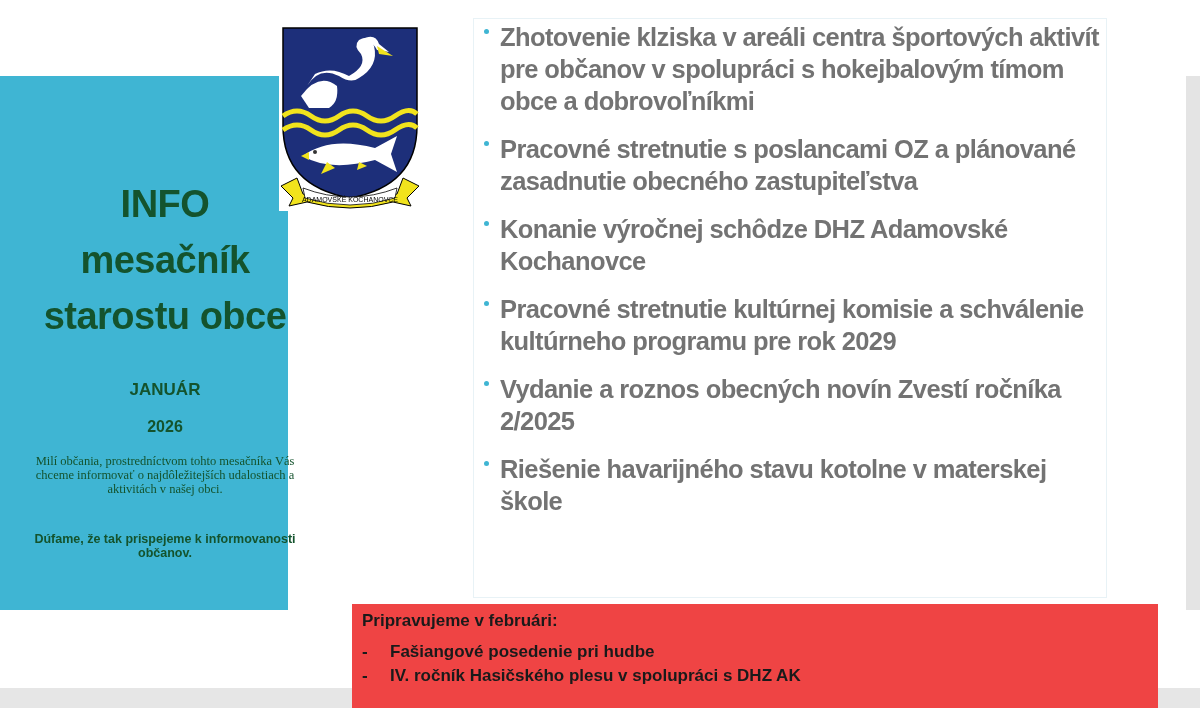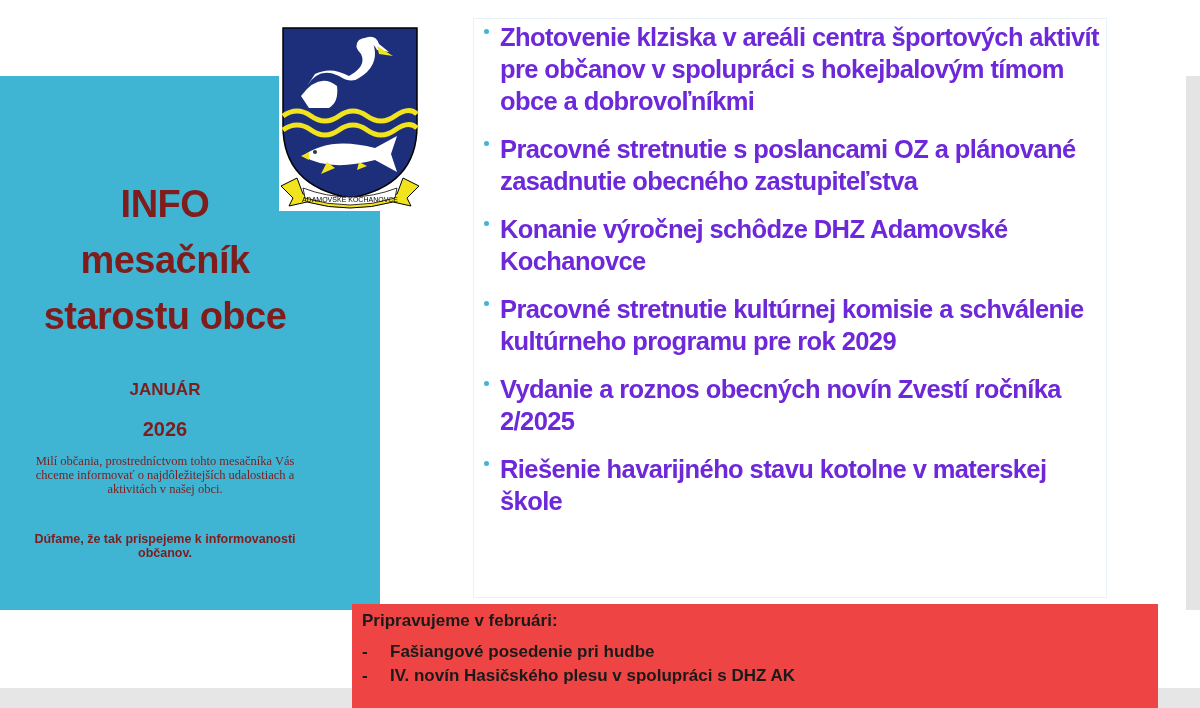--- a/index.html
+++ b/index.html
@@ -1,28 +1,28 @@
 <!DOCTYPE html>
 <html><head>
 <meta charset="utf-8">
 <style>
   html, body { margin:0; padding:0; }
   body { width:1200px; height:708px; position:relative; overflow:hidden; background:#ffffff; font-family:"Liberation Sans", sans-serif; }
   .bottom-band { position:absolute; left:0; top:688px; width:1200px; height:20px; background:#e6e6e6; }
   .right-bar { position:absolute; left:1186px; top:76px; width:14px; height:534px; background:#e4e4e4; }
-  .teal-panel { position:absolute; left:0; top:76px; width:380px; height:534px; background:#3fb5d3; color:#7f1d1d; text-align:center; }
+  .teal-panel { position:absolute; left:0; top:76px; width:288px; height:534px; background:#3fb5d3; color:#14532d; text-align:center; }
   .title { position:absolute; left:0; top:100px; width:330px; font-size:38px; font-weight:bold; line-height:56px; letter-spacing:-0.5px; }
   .month { position:absolute; left:0; top:304px; width:330px; font-size:17px; font-weight:bold; }
-  .year { position:absolute; left:0; top:342px; width:330px; font-size:20px; font-weight:bold; }
+  .year { position:absolute; left:0; top:342px; width:330px; font-size:16px; font-weight:bold; }
   .intro { position:absolute; left:30px; top:378px; width:270px; font-size:12.5px; line-height:14px;font-family:Liberation Serif, serif; }
   .intro-bold { position:absolute; left:30px; top:456px; width:270px; font-size:12.5px; line-height:14px; font-weight:bold; }
   .logo-box { position:absolute; left:279px; top:26px; width:142px; height:185px; background:#ffffff; }
   .content-box { position:absolute; left:473px; top:18px; width:632px; height:578px; border:1px solid #e8f2f6; background:#ffffff; }
   .bullets { list-style:none; margin:0; padding:0; position:absolute; left:10px; top:2px; width:615px; }
-  .bullets li { position:relative; padding-left:16px; color:#6d28d9; font-size:25.5px; font-weight:bold; line-height:32px; margin-bottom:16px; letter-spacing:-0.6px; }
+  .bullets li { position:relative; padding-left:16px; color:#737373; font-size:25.5px; font-weight:bold; line-height:32px; margin-bottom:16px; letter-spacing:-0.6px; }
   .bullets li .dot { position:absolute; left:0; top:8px; width:5px; height:5px; border-radius:50%; background:#3fb5d3; }
   .feb-box { position:absolute; left:352px; top:604px; width:806px; height:104px; background:#ef4444; color:#1a1a1a; }
   .feb-title { position:absolute; left:10px; top:7px; font-size:17px; font-weight:bold; }
   .feb-list { position:absolute; left:10px; top:36px; margin:0; padding:0; list-style:none; }
   .feb-list li { font-size:17px; font-weight:bold; line-height:24px; }
   .feb-list .dash { display:inline-block; width:28px; }
 </style>
 </head>
 <body>
 
@@ -74,15 +74,15 @@
     <li><span class="dot"></span><span>Pracovné stretnutie kultúrnej komisie a schválenie kultúrneho programu pre rok 2029</span></li>
     <li><span class="dot"></span><span>Vydanie a roznos obecných novín Zvestí ročníka 2/2025</span></li>
     <li><span class="dot"></span><span>Riešenie havarijného stavu kotolne v materskej škole</span></li>
   </ul>
 </div>
 
 <div class="feb-box">
   <div class="feb-title">Pripravujeme v februári:</div>
   <ul class="feb-list">
     <li><span class="dash">-</span><span>Fašiangové posedenie pri hudbe</span></li>
-    <li><span class="dash">-</span><span>IV. novín Hasičského plesu v spolupráci s DHZ AK</span></li>
+    <li><span class="dash">-</span><span>IV. ročník Hasičského plesu v spolupráci s DHZ AK</span></li>
   </ul>
 </div>
 
 </body></html>

